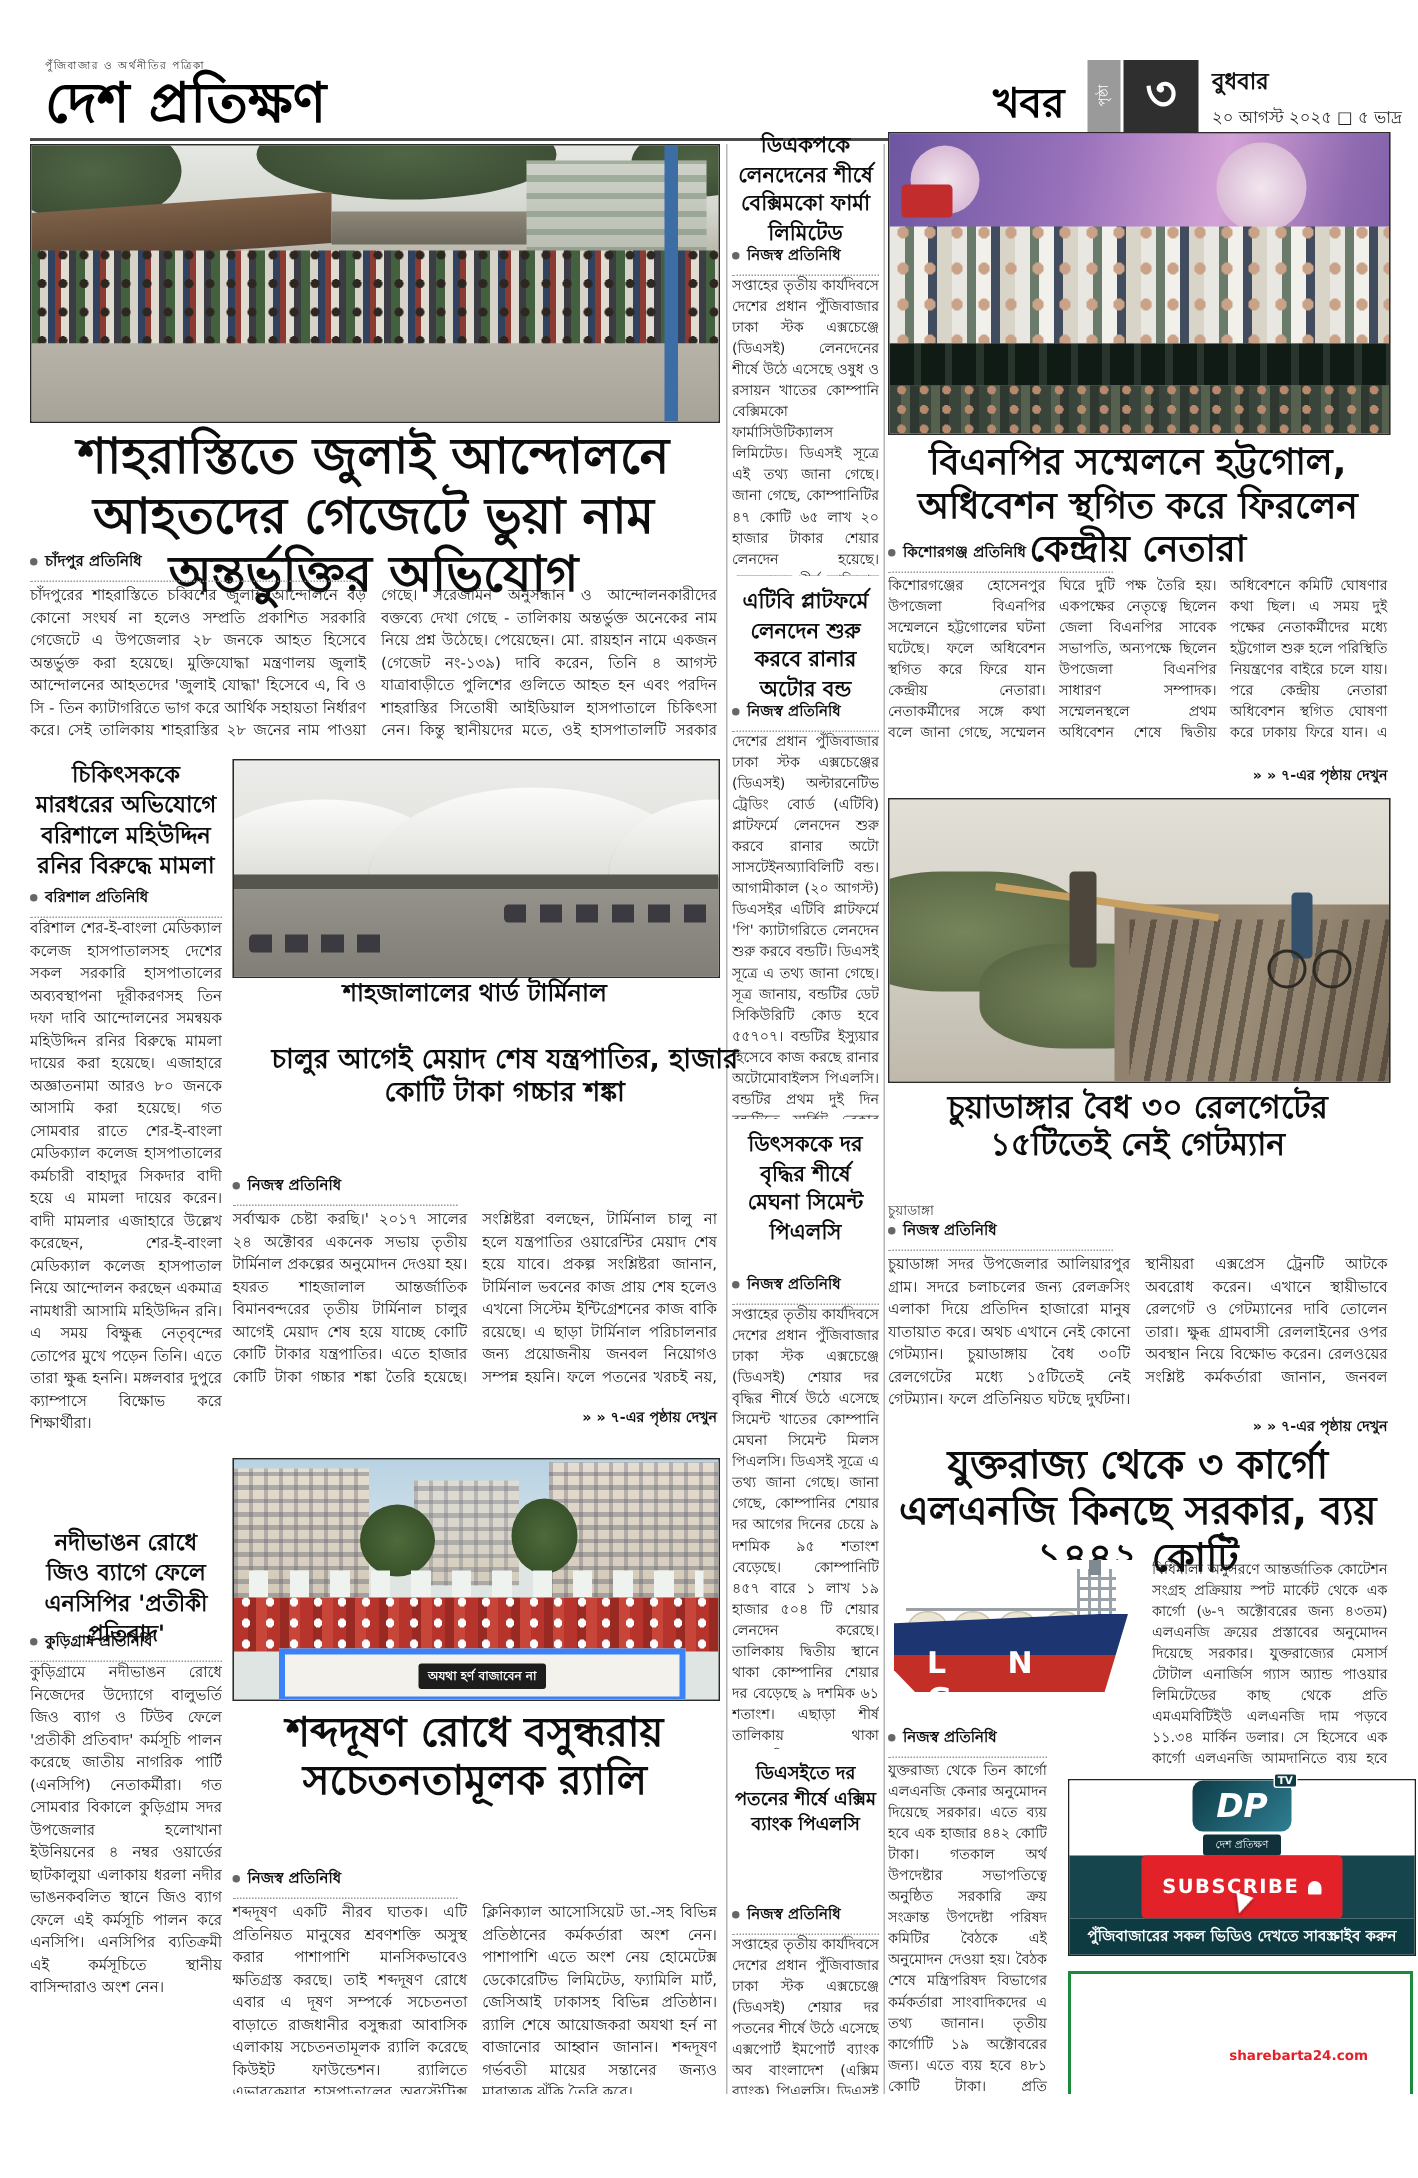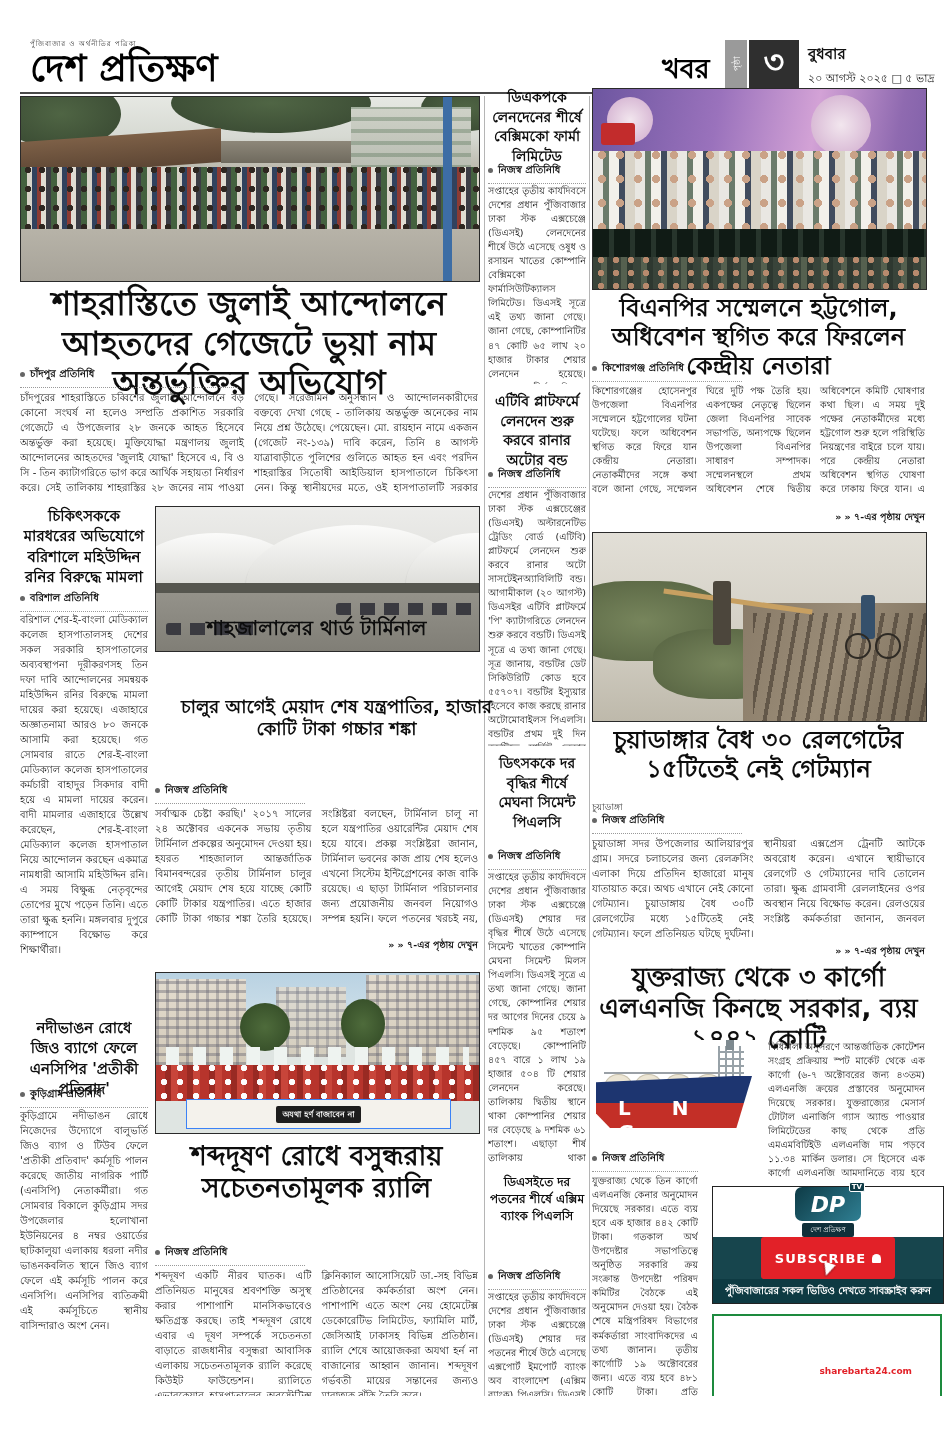--- a/index.html
+++ b/index.html
@@ -75,21 +75,21 @@
       repeating-linear-gradient(0deg,rgba(96,96,110,.4) 0 3px,transparent 3px 9px),
       repeating-linear-gradient(90deg,rgba(96,96,110,.35) 0 3px,transparent 3px 10px),
       linear-gradient(#e4ddd0,#d2c9b8);}
   .phE-tree{position:absolute;border-radius:50%;background:radial-gradient(#4e6b3b,#39522b 70%);}
   .phE-placards{position:absolute;background:repeating-linear-gradient(90deg,#eef3f0 0 13px,transparent 13px 27px);}
   .phE-crowd{position:absolute;
       background-image:
         radial-gradient(circle 3px at 8px 3px,#fdfdfd 97%,transparent),
         repeating-linear-gradient(90deg,#b7342c 0 9px,#992a23 9px 15px,#c8453a 15px 22px);
       background-size:16px 14px,auto;}
-  .phE-banner{position:absolute;background:#f4f2ec;border:1px solid #3b82f6;
+  .phE-banner{position:absolute;background:#f4f2ec;border:4px solid #3b82f6;
       display:flex;align-items:center;justify-content:center;}
   .phE-chip{background:#1d1d1d;color:#fff;font-size:8px;font-weight:bold;padding:2px 6px;border-radius:2px;}
   
   .ship-box{background:#fff;border:0;}
   .ship-hull{position:absolute;left:4px;right:8px;bottom:12px;height:52px;
       clip-path:polygon(0 12%,88% 0,100% 0,90% 100%,9% 100%,0 72%);
       background:linear-gradient(#1d3570 0 52%,#c32f27 52%);}
   .ship-letter{position:absolute;color:#fff;font-weight:bold;font-size:20px;letter-spacing:17px;}
   .ship-tank{position:absolute;width:27px;height:17px;border-radius:14px 14px 0 0;
       background:#ece5d3;border:1px solid #c9c2ae;border-bottom:0;}
@@ -181,21 +181,21 @@
   <div class="abs photo" style="left:155px;top:506px;width:323px;height:144px;">
     <div class="phD-sky"></div>
     <div class="phD-arch" style="left:-30px;top:26px;width:180px;height:52px;"></div>
     <div class="phD-arch" style="left:90px;top:18px;width:220px;height:60px;"></div>
     <div class="phD-arch" style="left:250px;top:26px;width:140px;height:52px;"></div>
     <div class="phD-base" style="left:0;top:76px;width:323px;height:10px;"></div>
     <div class="phD-road" style="left:0;top:86px;width:323px;height:58px;"></div>
     <div class="phD-cars" style="left:180px;top:96px;width:140px;height:12px;"></div>
     <div class="phD-cars" style="left:10px;top:116px;width:90px;height:12px;"></div>
   </div>
-  <div class="abs hl" style="left:155px;top:616px;width:323px;font-size:20px;text-align:center;">শাহজালালের থার্ড টার্মিনাল</div>
+  <div class="abs hl" style="left:155px;top:652px;width:323px;font-size:16px;text-align:center;">শাহজালালের থার্ড টার্মিনাল</div>
   <div class="abs hl" style="left:155px;top:696px;width:323px;font-size:18px;margin-left:20px;">চালুর আগেই মেয়াদ শেষ যন্ত্রপাতির, হাজার কোটি টাকা গচ্চার শঙ্কা</div>
   <div class="abs byline" style="left:155px;top:782px;width:150px;">
     <span class="dot"></span>
     <span>নিজস্ব প্রতিনিধি</span>
   </div>
   <div class="abs bodytxt cols2" style="left:155px;top:806px;width:323px;height:128px;">সর্বাত্মক চেষ্টা করছি।' ২০১৭ সালের ২৪ অক্টোবর একনেক সভায় তৃতীয় টার্মিনাল প্রকল্পের অনুমোদন দেওয়া হয়। হযরত শাহজালাল আন্তর্জাতিক বিমানবন্দরের তৃতীয় টার্মিনাল চালুর আগেই মেয়াদ শেষ হয়ে যাচ্ছে কোটি কোটি টাকার যন্ত্রপাতির। এতে হাজার কোটি টাকা গচ্চার শঙ্কা তৈরি হয়েছে। সংশ্লিষ্টরা বলছেন, টার্মিনাল চালু না হলে যন্ত্রপাতির ওয়ারেন্টির মেয়াদ শেষ হয়ে যাবে। প্রকল্প সংশ্লিষ্টরা জানান, টার্মিনাল ভবনের কাজ প্রায় শেষ হলেও এখনো সিস্টেম ইন্টিগ্রেশনের কাজ বাকি রয়েছে। এ ছাড়া টার্মিনাল পরিচালনার জন্য প্রয়োজনীয় জনবল নিয়োগও সম্পন্ন হয়নি। ফলে পতনের খরচই নয়, আন্তর্জাতিক ক্রেডিট পরিচালনার ব্যয়ও ক্ষতিগ্রস্ত হবে।</div>
   <div class="abs jump" style="left:330px;top:938px;width:148px;">
     <span>»</span>
     <span>»</span>
     <span>৭-এর পৃষ্ঠায় দেখুন</span>
@@ -284,21 +284,21 @@
     <div class="phK-green" style="left:-30px;top:48px;width:160px;height:80px;"></div>
     <div class="phK-green" style="left:60px;top:96px;width:140px;height:70px;"></div>
     <div class="abs" style="left:150px;top:70px;width:183px;height:118px;background:linear-gradient(110deg,#8a7c69 0%,#9a8c77 50%,#7d705d 100%);"></div>
     <div class="abs" style="left:160px;top:80px;width:173px;height:108px;background:repeating-linear-gradient(100deg,rgba(60,50,40,.55) 0 4px,transparent 4px 14px);"></div>
     <div class="phK-bamboo" style="left:70px;top:66px;width:150px;height:5px;"></div>
     <div class="phK-man" style="left:120px;top:48px;width:18px;height:64px;"></div>
     <div class="phK-man" style="left:268px;top:62px;width:14px;height:44px;background:#35506b;"></div>
     <div class="phK-wheel" style="left:252px;top:100px;width:22px;height:22px;"></div>
     <div class="phK-wheel" style="left:282px;top:100px;width:22px;height:22px;"></div>
   </div>
-  <div class="abs hl" style="left:592px;top:726px;width:333px;font-size:24px;">চুয়াডাঙ্গার বৈধ ৩০ রেলগেটের ১৫টিতেই নেই গেটম্যান</div>
+  <div class="abs hl" style="left:592px;top:726px;width:333px;font-size:21px;">চুয়াডাঙ্গার বৈধ ৩০ রেলগেটের ১৫টিতেই নেই গেটম্যান</div>
   <div class="abs" style="left:592px;top:800px;font-size:9px;color:#333;">চুয়াডাঙ্গা</div>
   <div class="abs byline" style="left:592px;top:812px;width:150px;">
     <span class="dot"></span>
     <span>নিজস্ব প্রতিনিধি</span>
   </div>
   <div class="abs bodytxt cols2" style="left:592px;top:836px;width:333px;height:108px;">চুয়াডাঙ্গা সদর উপজেলার আলিয়ারপুর গ্রাম। সদরে চলাচলের জন্য রেলক্রসিং এলাকা দিয়ে প্রতিদিন হাজারো মানুষ যাতায়াত করে। অথচ এখানে নেই কোনো গেটম্যান। চুয়াডাঙ্গায় বৈধ ৩০টি রেলগেটের মধ্যে ১৫টিতেই নেই গেটম্যান। ফলে প্রতিনিয়ত ঘটছে দুর্ঘটনা। স্থানীয়রা এক্সপ্রেস ট্রেনটি আটকে অবরোধ করেন। এখানে স্থায়ীভাবে রেলগেট ও গেটম্যানের দাবি তোলেন তারা। ক্ষুব্ধ গ্রামবাসী রেললাইনের ওপর অবস্থান নিয়ে বিক্ষোভ করেন। রেলওয়ের সংশ্লিষ্ট কর্মকর্তারা জানান, জনবল সংকটের কারণে সব গেটে গেটম্যান দেওয়া সম্ভব হচ্ছে না।</div>
   <div class="abs jump" style="left:777px;top:944px;width:148px;">
     <span>»</span>
     <span>»</span>
     <span>৭-এর পৃষ্ঠায় দেখুন</span>

